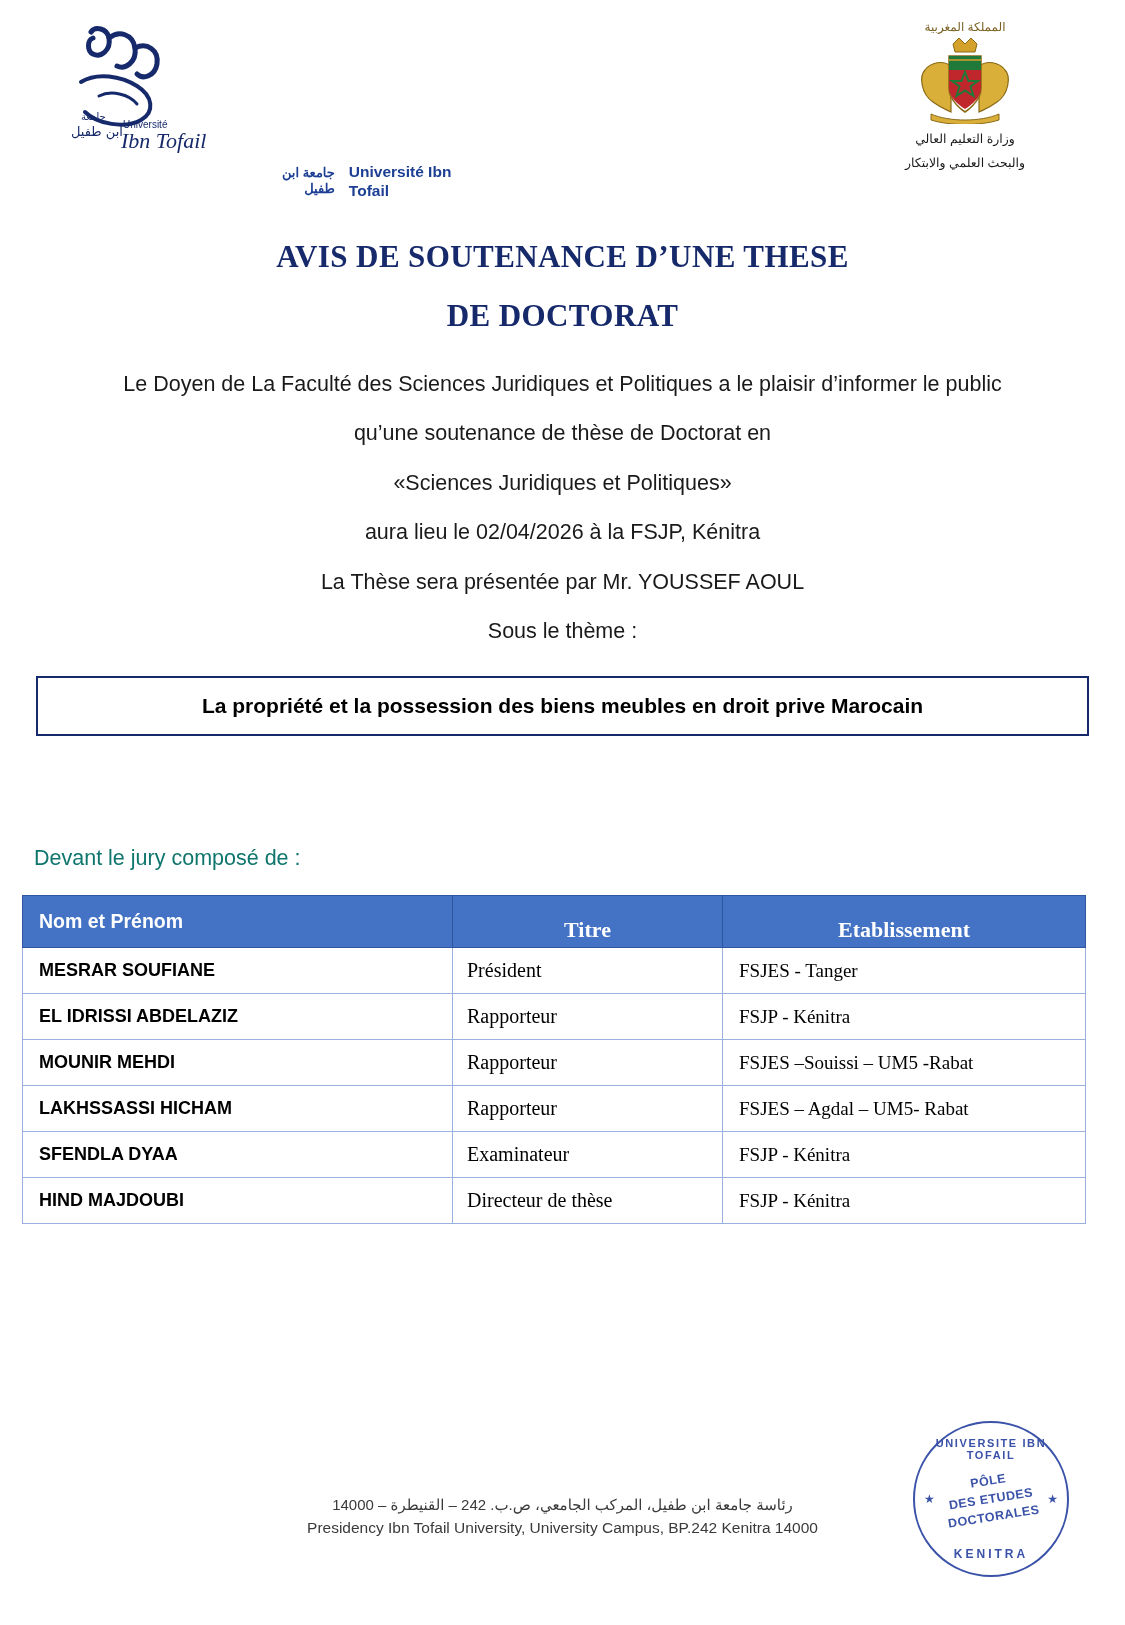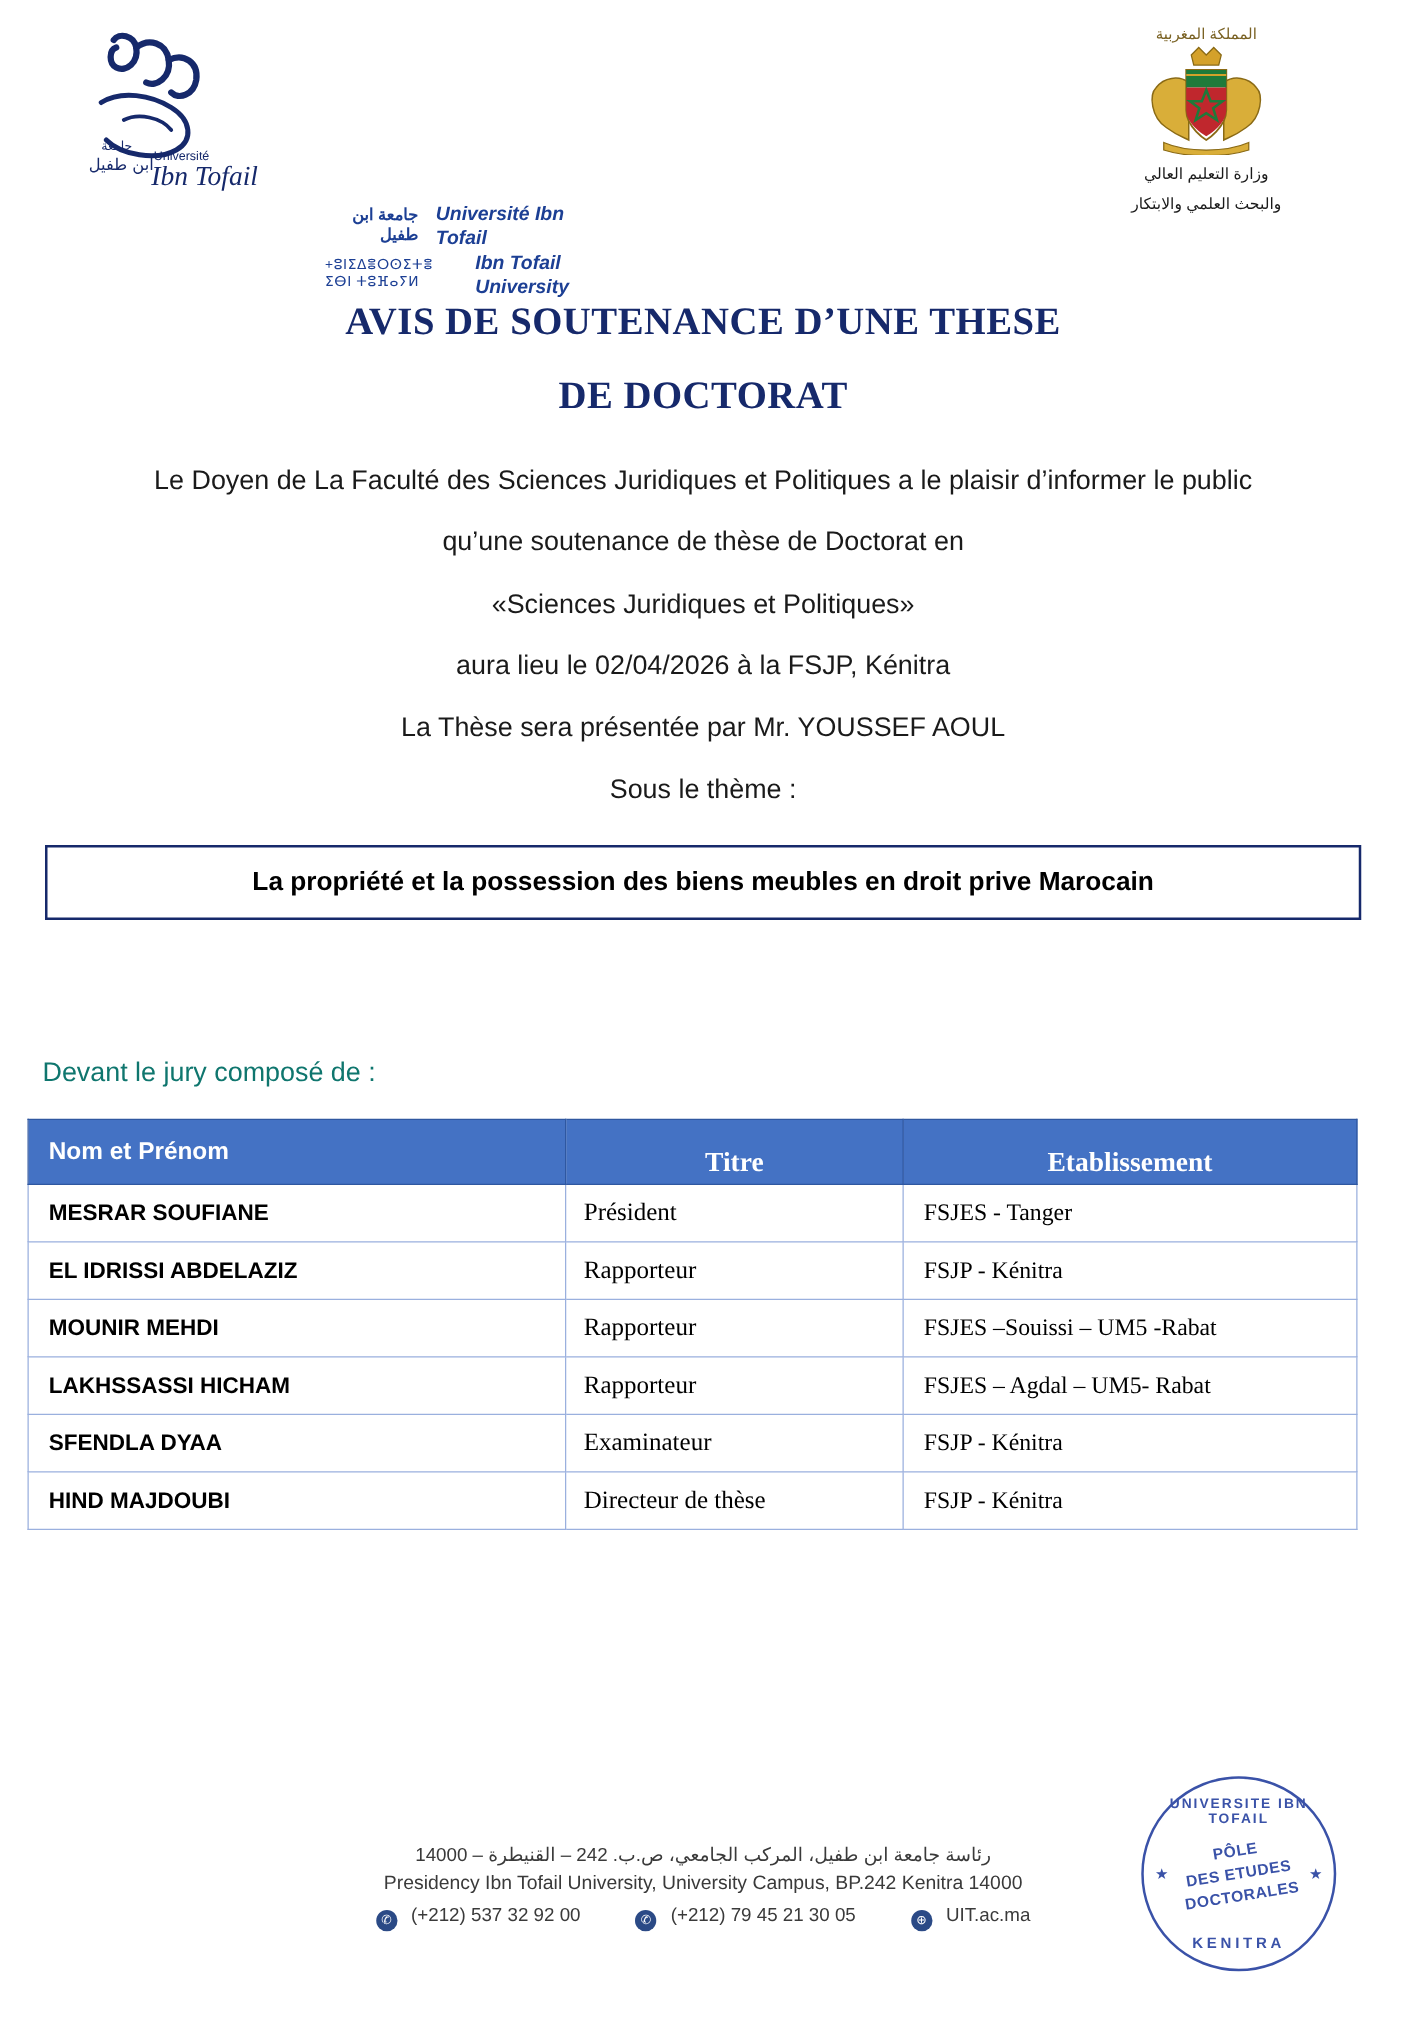--- a/index.html
+++ b/index.html
@@ -51,21 +51,20 @@
     font-size: 13px;
     color: #1c3f94;
     font-weight: bold;
     text-align: right;
     direction: rtl;
   }
   .logo-left .names .fr {
     font-size: 15.5px;
     color: #1c3f94;
     font-weight: bold;
-    font-style: italic;
   }
   .logo-left .names-row {
     display: flex;
     gap: 14px;
     align-items: baseline;
   }
   .logo-left .tifinagh {
     font-size: 11px;
     color: #1c3f94;
     letter-spacing: 0.5px;
@@ -299,24 +298,20 @@
         <text x="58" y="124" font-family="'Liberation Serif', serif" font-size="22" font-style="italic" fill="#16296b">Ibn Tofail</text>
         <text x="60" y="104" font-family="'Liberation Sans', sans-serif" font-size="10" fill="#16296b">Université</text>
         <text x="8" y="112" font-family="'DejaVu Sans', sans-serif" font-size="13" fill="#16296b">ابن طفيل</text>
         <text x="18" y="96" font-family="'DejaVu Sans', sans-serif" font-size="10" fill="#16296b">جامعة</text>
       </svg>
       <div class="names">
         <div class="names-row">
           <div class="ar">جامعة ابن طفيل</div>
           <div class="fr">Université Ibn Tofail</div>
         </div>
-        <div class="names-row">
-          <div class="tifinagh">+ⵓⵏⵉⵠⴻⵔⵙⵉⵜⴻ ⵉⴱⵏ ⵜⵓⴼⴰⵢⵍ</div>
-          <div class="fr">Ibn Tofail University</div>
-        </div>
       </div>
     </div>
 
     <div class="logo-right">
       <div class="ar-top">المملكة المغربية</div>
       <div class="emblem">
         <svg viewBox="0 0 108 88" width="108" height="88">
 
           <path d="M42 8 L48 2 L54 8 L60 2 L66 8 L64 16 L44 16 Z" fill="#d4a12a" stroke="#8a6a15" stroke-width="1"></path>
 
@@ -400,34 +395,20 @@
         <td class="c1">HIND MAJDOUBI</td>
         <td class="c2">Directeur de thèse</td>
         <td class="c3">FSJP - Kénitra</td>
       </tr>
     </tbody>
   </table>
 
   <div class="footer">
     <div class="ar">رئاسة جامعة ابن طفيل، المركب الجامعي، ص.ب. 242 – القنيطرة – 14000</div>
     <div class="en">Presidency Ibn Tofail University, University Campus, BP.242 Kenitra 14000</div>
-    <div class="contacts">
-      <div>
-        <span class="ci">✆</span>
-        <span>(+212) 537 32 92 00</span>
-      </div>
-      <div>
-        <span class="ci">✆</span>
-        <span>(+212) 79 45 21 30 05</span>
-      </div>
-      <div>
-        <span class="ci">⊕</span>
-        <span>UIT.ac.ma</span>
-      </div>
-    </div>
   </div>
 
   <div class="stamp">
     <div class="ring-top">UNIVERSITE IBN TOFAIL</div>
     <div class="star-l">★</div>
     <div class="star-r">★</div>
     <div class="inner">
       <div>PÔLE</div>
       <div>DES ETUDES</div>
       <div>DOCTORALES</div>

